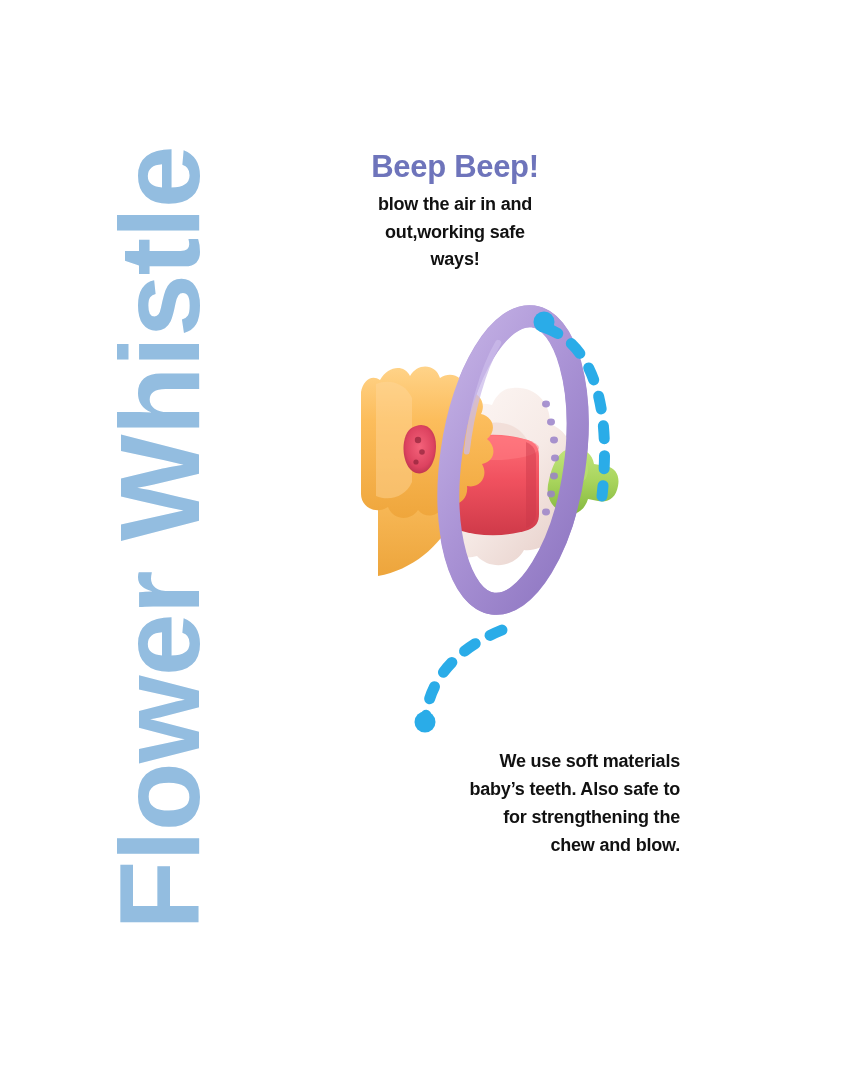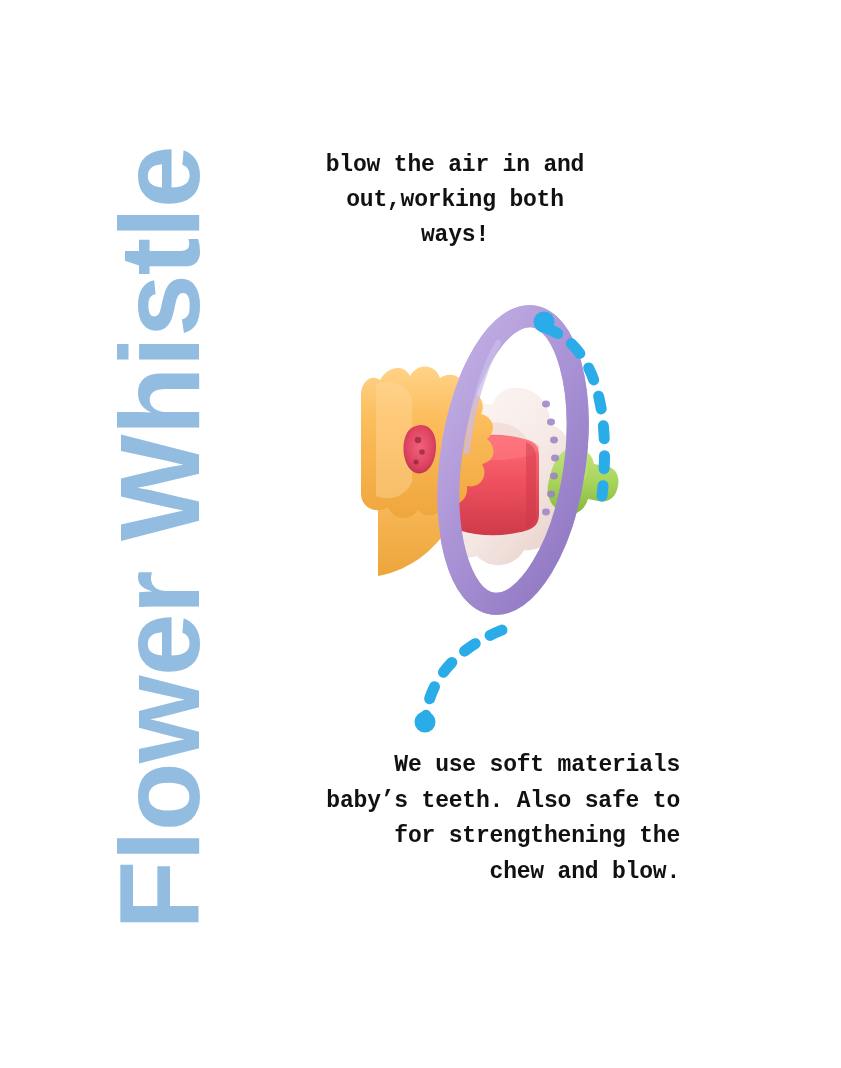--- a/index.html
+++ b/index.html
@@ -53,22 +53,22 @@
   #headline {
     font-family: "Liberation Sans", sans-serif;
     font-size: 31px;
     font-weight: bold;
     color: #6e74bb;
     line-height: 1.24;
     letter-spacing: -0.3px;
     margin: 0 0 5px 0;
   }
   .body-line {
-    font-family: Liberation Mono, monospace;
-    font-size: 23px;
+    font-family: Liberation Sans, sans-serif;
+    font-size: 18px;
     font-weight: bold;
     color: #111111;
     line-height: 1.52;
     letter-spacing: -0.2px;
   }
 
   
   #bottom-copy {
     position: absolute;
     left: 280px;
@@ -100,22 +100,23 @@
 </head>
 <body>
 
 <div id="page">
 
   <div id="vertical-title-wrap">
     <div id="vertical-title">Flower Whistle</div>
   </div>
 
   <div id="top-copy">
+    <div id="headline">Beep Beep!</div>
     <div class="body-line">blow the air in and</div>
-    <div class="body-line">out,working both</div>
+    <div class="body-line">out,working safe</div>
     <div class="body-line">ways!</div>
   </div>
 
   <div id="product-stage">
 
     <svg id="product-svg" viewBox="0 0 330 440" xmlns="http://www.w3.org/2000/svg">
       <defs>
         <linearGradient id="gradRingOuter" x1="0" y1="0" x2="1" y2="1">
           <stop offset="0%" stop-color="#c3b0e4"></stop>
           <stop offset="45%" stop-color="#ab94d6"></stop>

